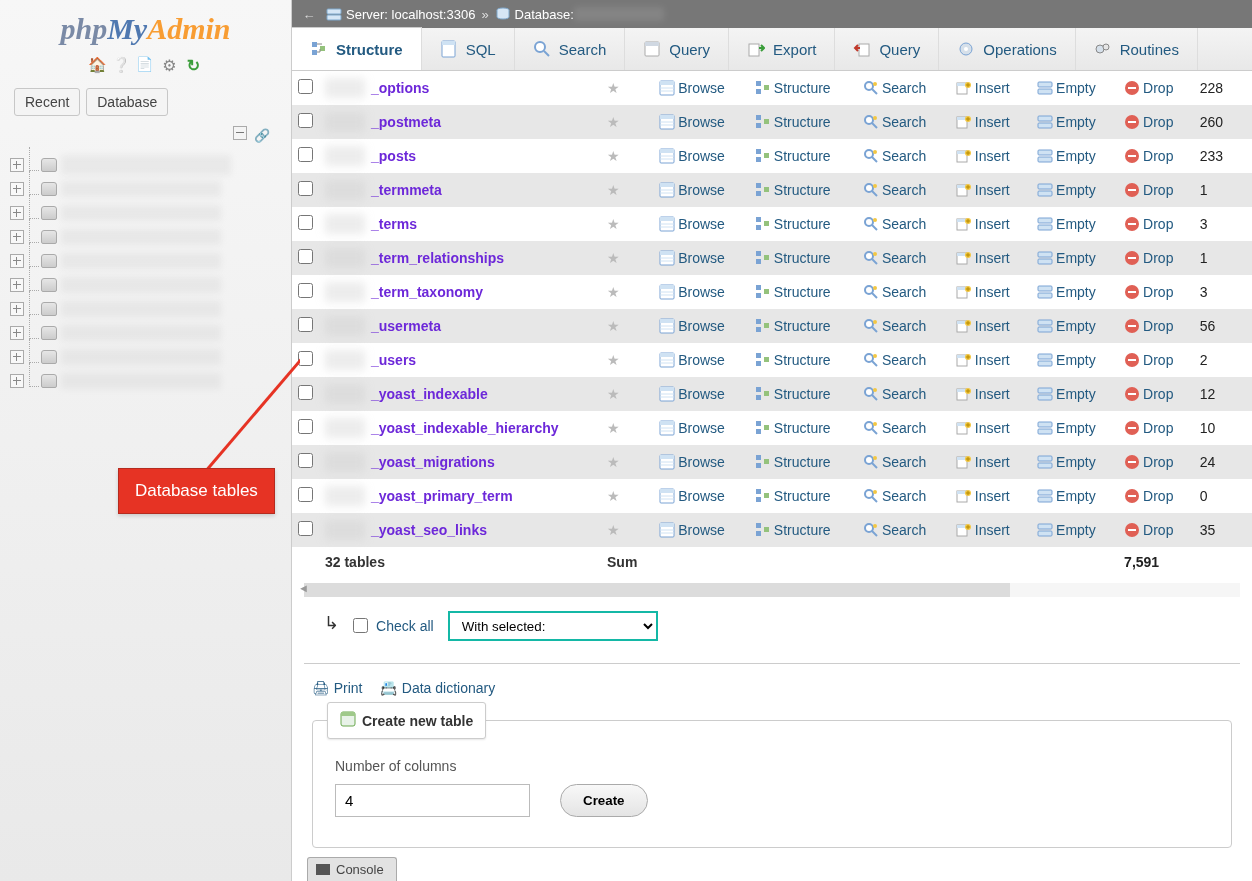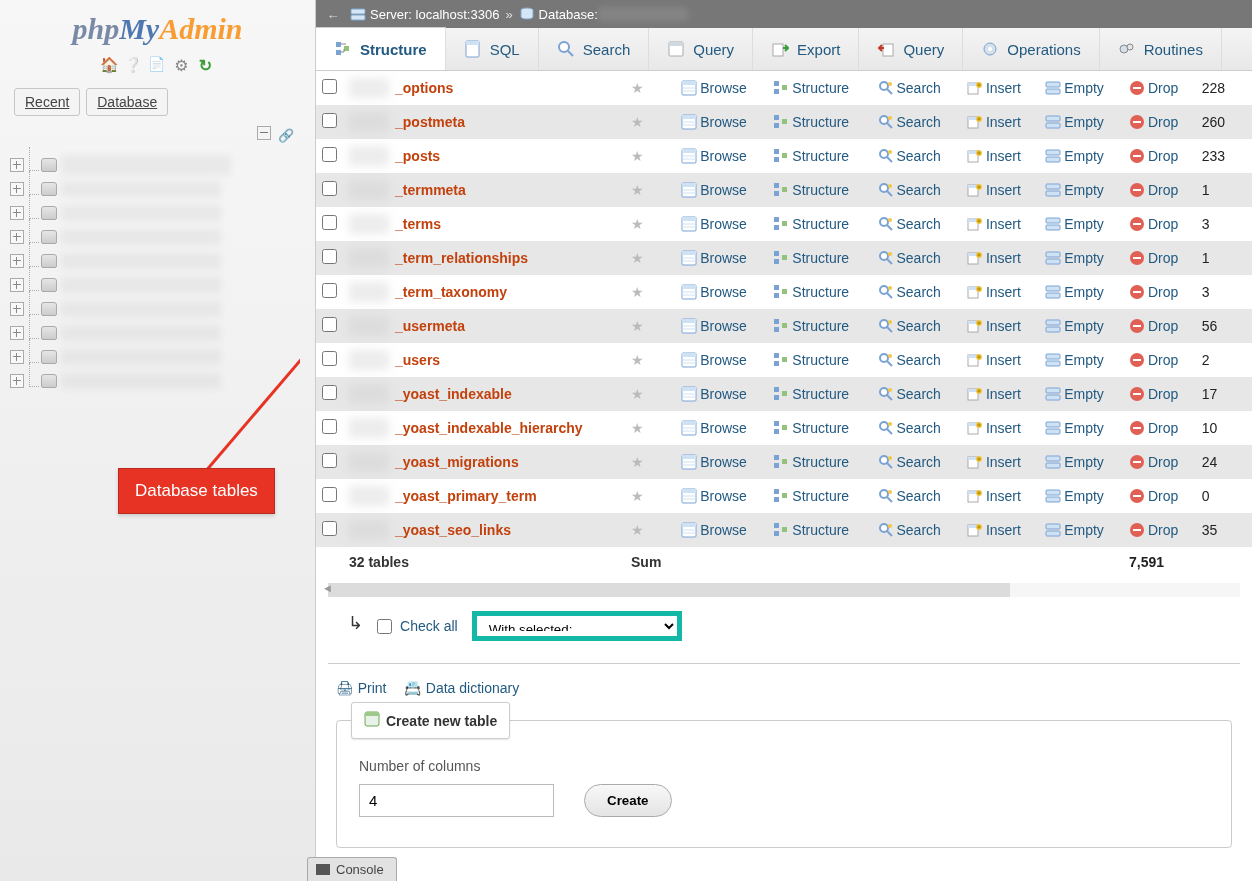--- a/index.html
+++ b/index.html
@@ -1,29 +1,29 @@
 <!DOCTYPE html>
 <html><head>
 <meta charset="utf-8">
 <style>
   * { box-sizing: border-box; margin: 0; padding: 0; }
   body { font-family: -apple-system, BlinkMacSystemFont, "Segoe UI", Arial, sans-serif; font-size: 14px; color: #333; background: #fff; overflow: hidden; }
   .app { display: flex; width: 1252px; height: 881px; }
 
   
-  .sidebar { width: 316px; background: linear-gradient(to bottom, #f7f7f7, #e9e9e9); position: relative; border-right: 1px solid #ccc; }
+  .sidebar { width: 292px; background: linear-gradient(to bottom, #f7f7f7, #e9e9e9); position: relative; border-right: 1px solid #ccc; }
   .logo { text-align: center; padding: 12px 0 4px; }
   .logo-text { font-family: Georgia, serif; font-size: 30px; font-weight: bold; font-style: italic; }
   .logo-php { color: #7a8aa6; }
   .logo-my  { color: #4f78b0; }
   .logo-admin { color: #f89d33; }
   .sidebar-icons { text-align: center; padding: 6px 0; display: flex; justify-content: center; gap: 6px; }
   .sidebar-icons span { width: 18px; height: 18px; display: inline-block; }
   .sidebar-tabs { padding: 8px 14px; }
-  .stab { display: inline-block; padding: 5px 10px; border: 1px solid #c7c7c7; background: #f4f4f4; border-radius: 3px; margin-right: 2px; cursor: pointer; color: #444; text-decoration: underline; }
+  .stab { display: inline-block; padding: 5px 10px; border: 1px solid #c7c7c7; background: #f4f4f4; border-radius: 3px; margin-right: 2px; cursor: pointer; color: #444; }
   .mini-icons { text-align: right; padding: 2px 20px 6px; color: #888; }
   .mini-icons span { margin-left: 4px; }
   .tree { padding: 4px 0 0 10px; }
   .tree-row { display: flex; align-items: center; height: 24px; }
   .plusbox { width: 14px; height: 14px; border: 1px solid #aaa; background: #f8f8f8; position: relative; margin-right: 3px; }
   .plusbox::before { content: ""; position: absolute; left: 2px; right: 2px; top: 5px; border-top: 1px solid #888; }
   .plusbox::after { content: ""; position: absolute; top: 2px; bottom: 2px; left: 5px; border-left: 1px solid #888; }
   .connector { width: 10px; height: 24px; border-left: 1px dotted #aaa; border-bottom: 1px dotted #aaa; margin: -12px 2px 0 2px; }
   .dbicon { width: 16px; height: 14px; background: linear-gradient(to bottom, #e6e6e6, #ccc); border: 1px solid #aaa; border-radius: 3px 3px 2px 2px; margin-right: 4px; }
   .blurred { width: 160px; height: 16px; background: rgba(200,200,200,0.25); filter: blur(3px); border-radius: 3px; }
@@ -48,35 +48,35 @@
 
   
   .tablewrap { overflow: auto; flex: 1; }
   table.tables { width: 100%; border-collapse: collapse; }
   table.tables td { padding: 7px 6px; vertical-align: middle; font-size: 14px; white-space: nowrap; }
   table.tables tr.odd { background: #fff; }
   table.tables tr.even { background: #e7e7e7; }
   .chk { width: 26px; text-align: center; }
   .prefix-blur { display: inline-block; width: 40px; height: 20px; background: rgba(200,200,200,0.35); filter: blur(4px); vertical-align: middle; }
   .tname { color: #235a81; font-weight: bold; padding-left: 0 !important; }
-  .tname a { color: #c2410c; text-decoration: none; }
+  .tname a { color: #6d28d9; text-decoration: none; }
   .star { color: #bbb; font-size: 20px; padding: 0 8px; }
   .action { color: #235a81; }
   .action a { color: #235a81; text-decoration: none; }
   .action-ico { width: 16px; height: 16px; display: inline-block; vertical-align: -3px; margin-right: 3px; }
   .rowcount { text-align: left; padding-right: 18px !important; color: #222; }
   .summary td { font-weight: bold; padding-top: 10px; }
 
   .hscroll { height: 14px; margin: 6px 12px 0; background: #dcdcdc; position: relative; }
   .hscroll-left { position: absolute; left: -6px; top: -1px; color: #999; font-size: 11px; }
   .hscroll::after { content: ""; position: absolute; right: 0; top: 0; bottom: 0; width: 230px; background: #f6f6f6; }
 
   .bulk { display: flex; align-items: center; gap: 14px; padding: 14px 20px 22px; border-bottom: 1px solid #ccc; margin: 0 12px; }
   .bulk .hook { font-size: 18px; position: relative; top: -3px; }
-  .bulk select { padding: 5px 8px; border: 5px solid #14b8a6; width: 210px; height: 30px; background: #fff; }
+  .bulk select { padding: 5px 8px; border: 2px solid #14b8a6; width: 210px; height: 30px; background: #fff; }
   .bulk-link { color: #235a81; }
 
   .utilrow { padding: 16px 20px; display: flex; gap: 18px; }
   .utilrow a { color: #235a81; text-decoration: none; }
 
   .newtable { margin: 8px 20px 0; border: 1px solid #ccc; border-radius: 4px; padding: 0 0 30px; position: relative; }
   .newtable-legend { display: inline-flex; align-items: center; gap: 6px; background: #fff; border: 1px solid #ccc; border-radius: 3px; padding: 8px 12px; font-weight: bold; position: relative; top: -19px; left: 14px; box-shadow: 0 1px 2px rgba(0,0,0,0.1); }
   .newtable-form { display: flex; gap: 30px; padding: 0 22px; align-items: flex-end; }
   .field label { display: block; margin-bottom: 10px; color: #555; }
   .field input { padding: 7px 9px; border: 1px solid #bbb; font-size: 15px; }
@@ -646,21 +646,21 @@
                     <path d="M12 3 v4 M10 5 h4" stroke="#b58a00"></path>
                   </svg></span><a href="#">Insert</a></td>
               <td class="action"><span class="action-ico"><svg width="16" height="16">
                     <rect x="1" y="2" width="14" height="5" rx="1" fill="#cfe2f3" stroke="#7aa3d4"></rect>
                     <rect x="1" y="9" width="14" height="5" rx="1" fill="#cfe2f3" stroke="#7aa3d4"></rect>
                   </svg></span><a href="#">Empty</a></td>
               <td class="action"><span class="action-ico"><svg width="16" height="16">
                     <circle cx="8" cy="8" r="7" fill="#e06055"></circle>
                     <rect x="4" y="7" width="8" height="2" fill="#fff"></rect>
                   </svg></span><a href="#">Drop</a></td>
-              <td class="rowcount">17</td>
+              <td class="rowcount">12</td>
             </tr>
             <tr class="odd">
               <td class="chk"><input type="checkbox" style=""></td>
               <td style="width:44px"><span class="prefix-blur"></span></td>
               <td class="tname" style="width:230px"><a href="#">_yoast_indexable_hierarchy</a></td>
               <td class="star"><span>★</span></td>
               <td class="action"><span class="action-ico"><svg width="16" height="16">
                     <rect x="1" y="1" width="14" height="14" rx="1" fill="#fff" stroke="#7aa3d4"></rect>
                     <rect x="1" y="1" width="14" height="4" fill="#cfe2f3"></rect>
                     <line x1="1" y1="8" x2="15" y2="8" stroke="#cfe2f3"></line>
@@ -814,21 +814,21 @@
           </tr>
         </tfoot>
       </table>
 
       <div class="hscroll">
           <span class="hscroll-left">◄</span>
         </div>
 
       <div class="bulk">
         <span class="hook">↳</span>
-        <label style="display:flex;align-items:flex-end;gap:8px">
+        <label style="display:flex;align-items:flex-start;gap:8px">
           <input type="checkbox" style="">
           <span class="bulk-link">Check all</span>
         </label>
         <select>
           <option>With selected:</option>
         </select>
       </div>
 
       <div class="utilrow">
         <a href="#">

